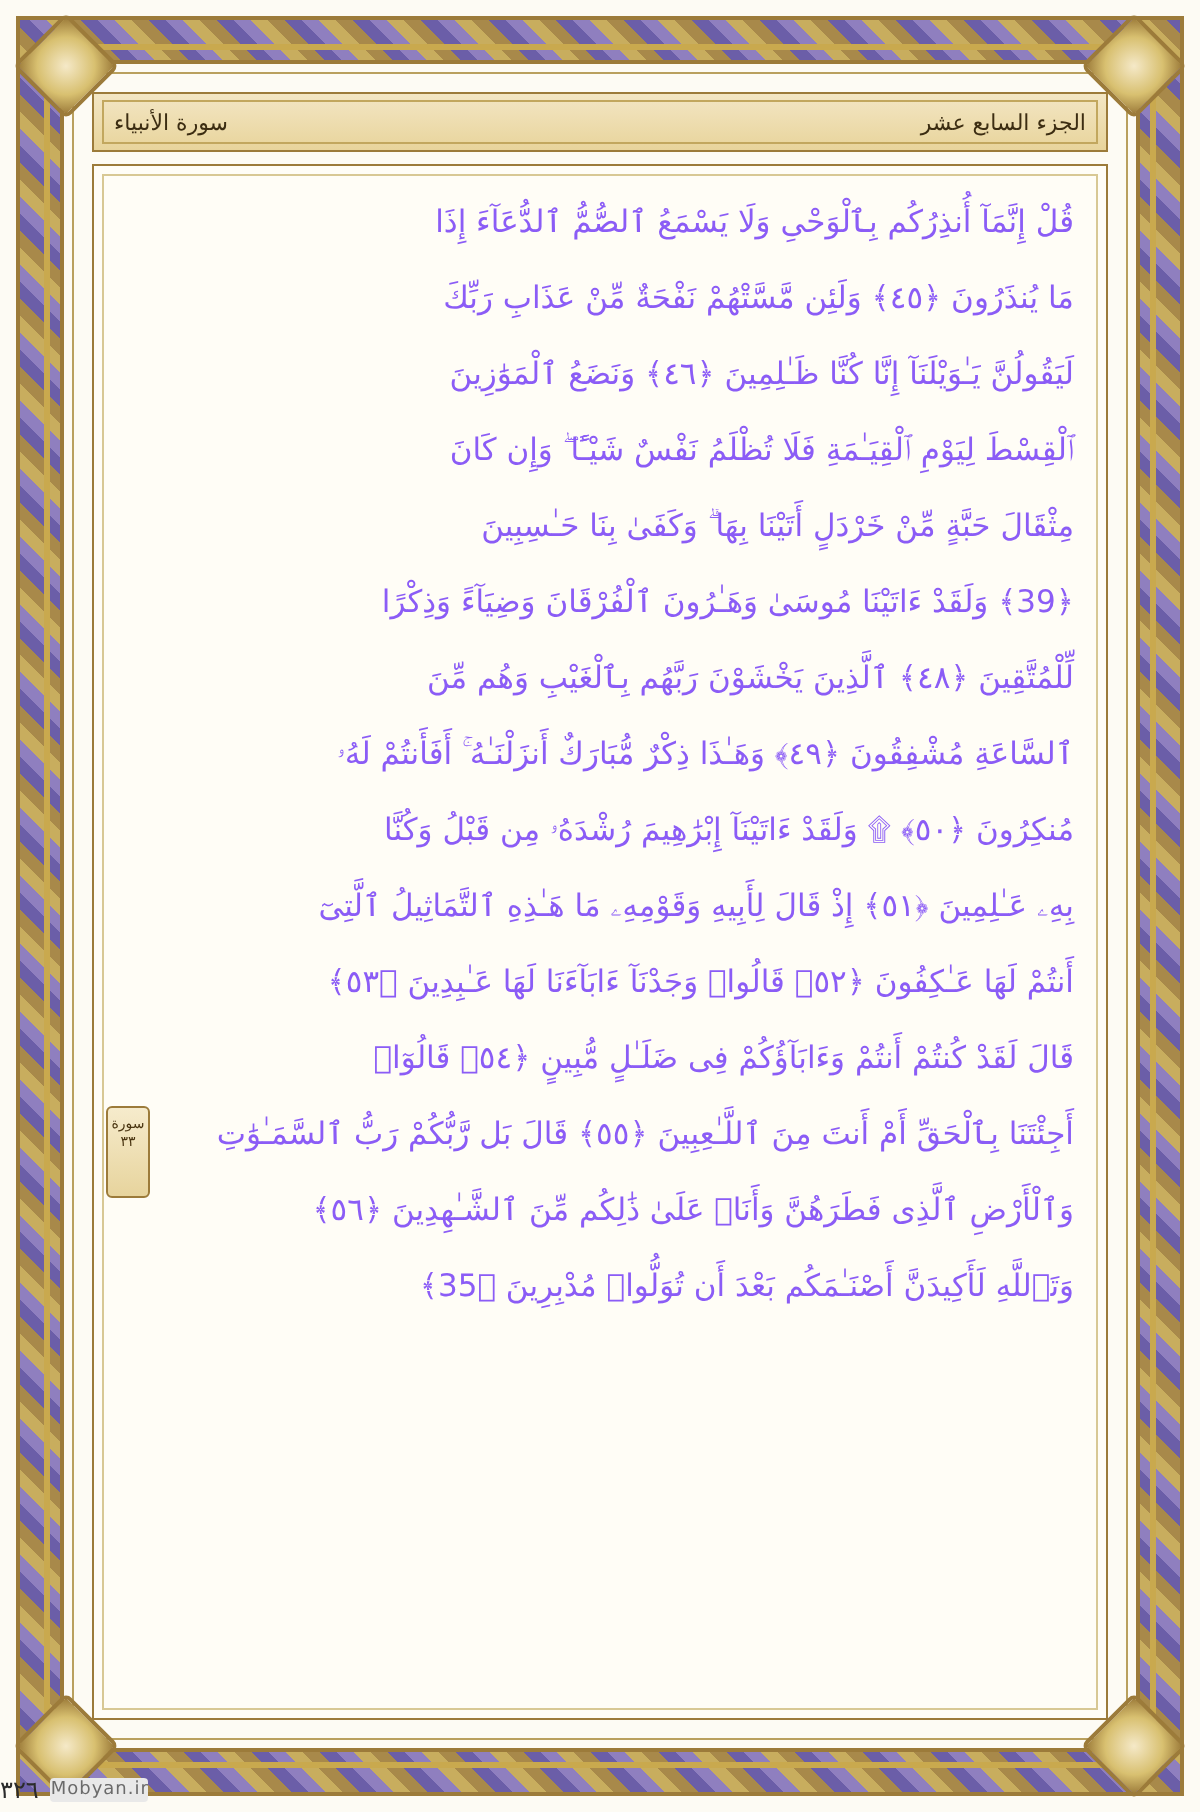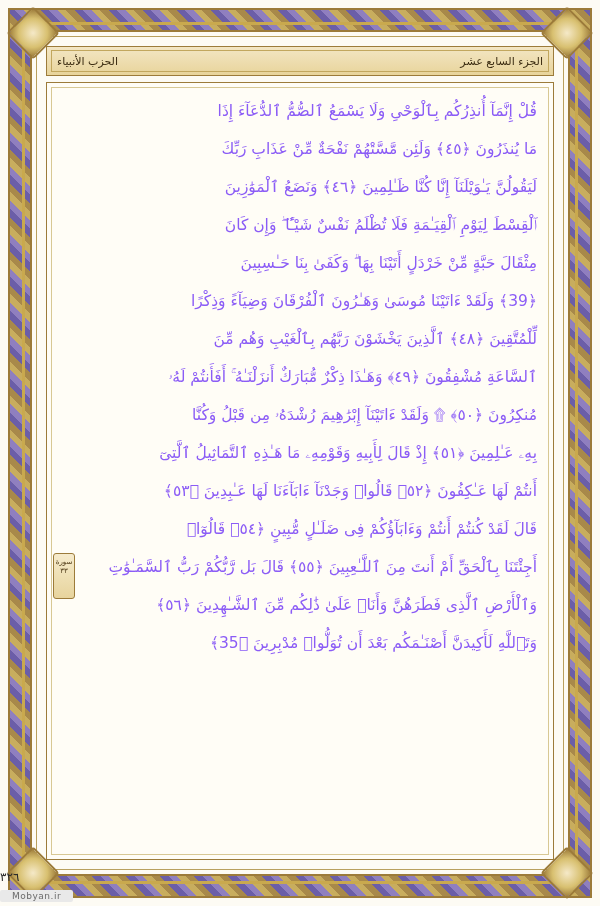--- a/index.html
+++ b/index.html
@@ -178,29 +178,29 @@
     font-size: 12px;
     color: #2b2b2b;
     letter-spacing: 2px;
     font-family: "DejaVu Sans", sans-serif;
   }
   .watermark {
     font-size: 9px;
     color: #6b6b6b;
     background: #e9e9e9;
     border-radius: 2px;
-    padding: 1px 12px;
+    padding: 1px 0;
     letter-spacing: 0.5px;
   }
   .footer-wrap {
     position: absolute;
     left: 0; right: 0; bottom: 4px;
     display: flex;
-    flex-direction: column;
-    align-items: flex-start;
+    flex-direction: row;
+    align-items: center;
     gap: 6px;
     margin-top: 23px;
   }
 </style>
 </head>
 <body>
 
 <div class="page">
 
   <div class="frame-outer"></div>
@@ -209,21 +209,21 @@
   <div class="frame-line2"></div>
 
   <div class="corner tl"></div>
   <div class="corner tr"></div>
   <div class="corner bl"></div>
   <div class="corner br"></div>
 
   <div class="content">
 
     <div class="header-band">
-      <span class="header-text">الحزب الأنبياء</span>
+      <span class="header-text">سورة الأنبياء</span>
       <span class="header-text">الجزء السابع عشر</span>
     </div>
 
     <div class="text-block">
 
       <div class="juz-marker">
         <div>سورة</div>
         <div>٣٣</div>
       </div>
 

